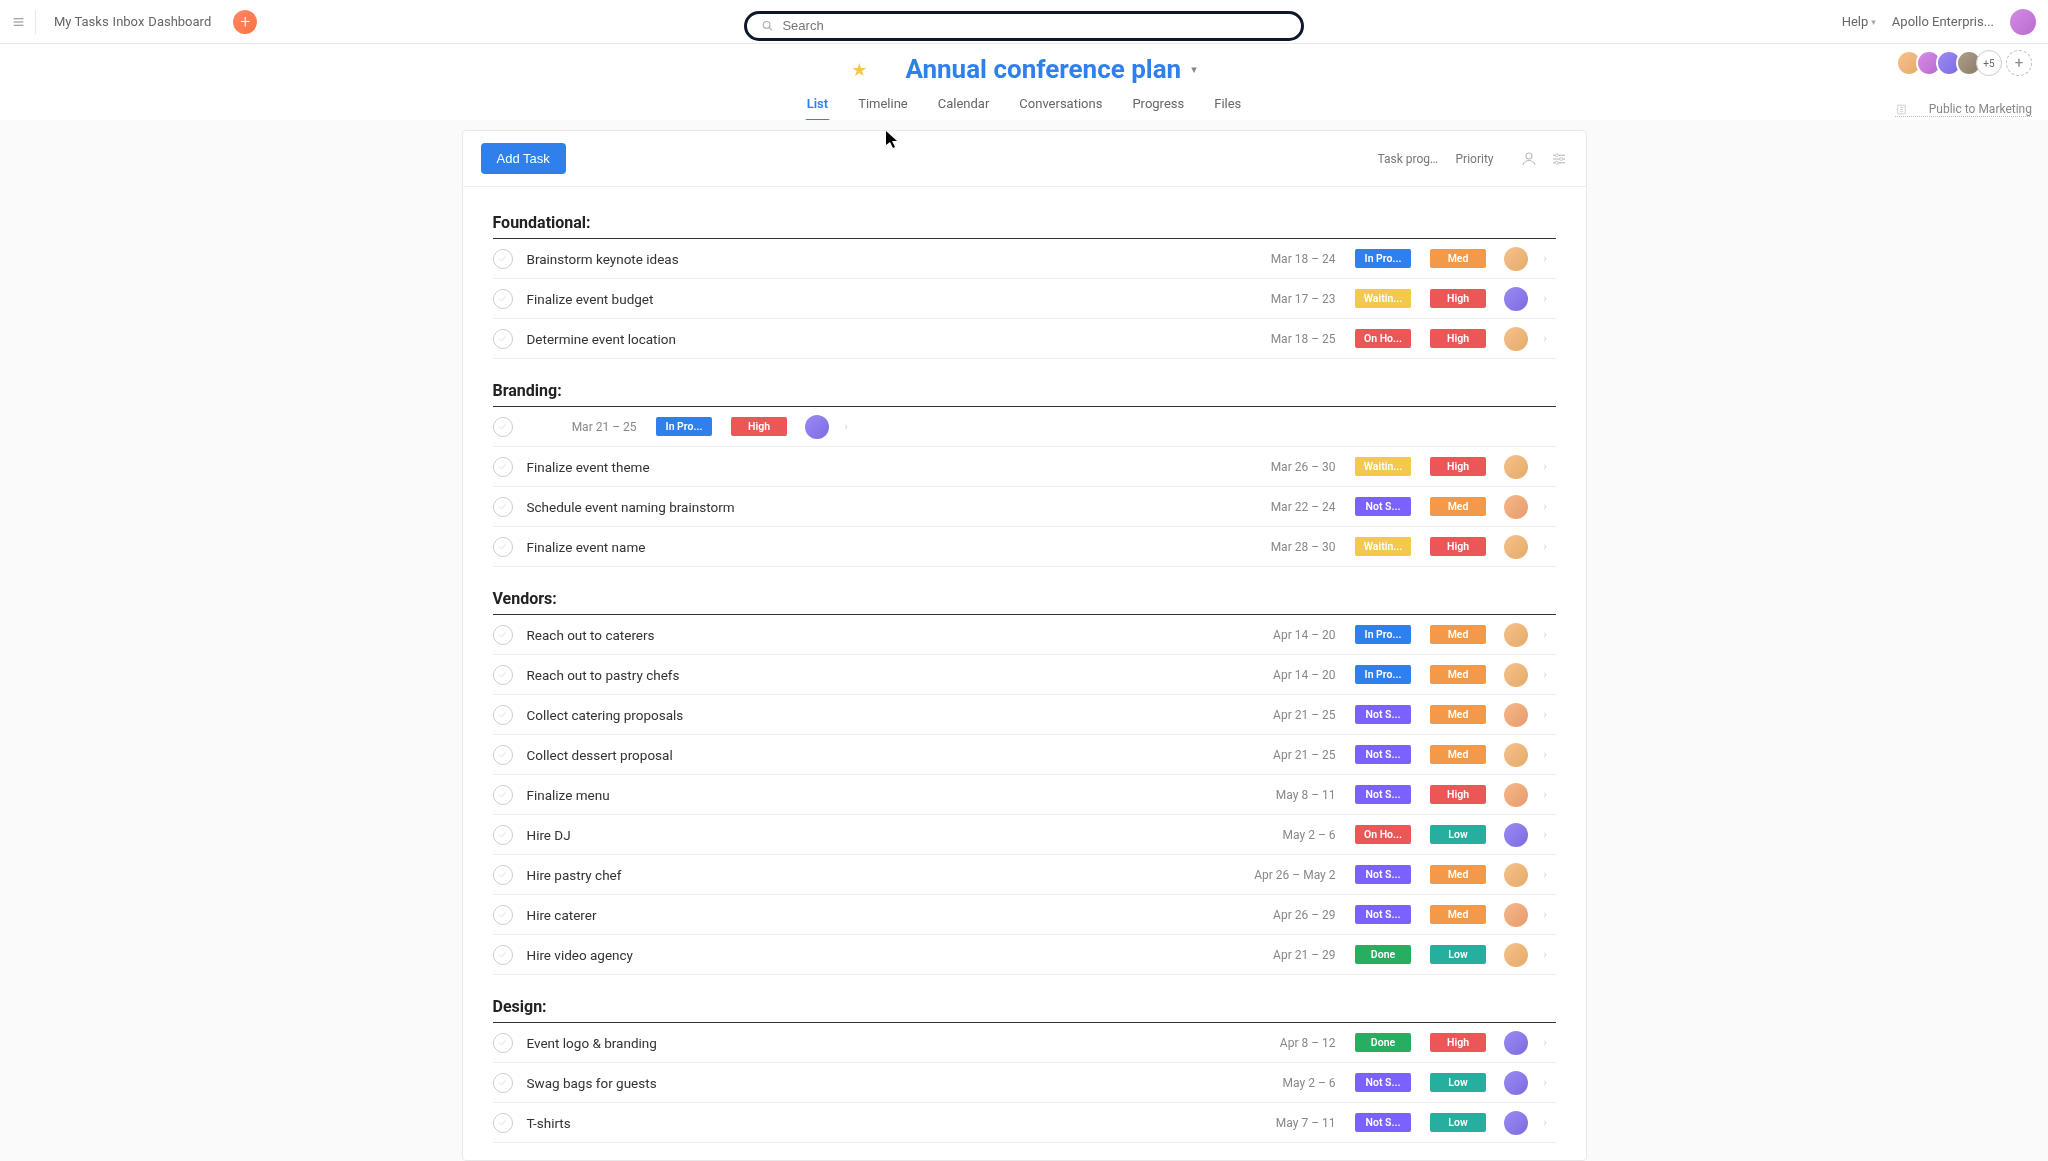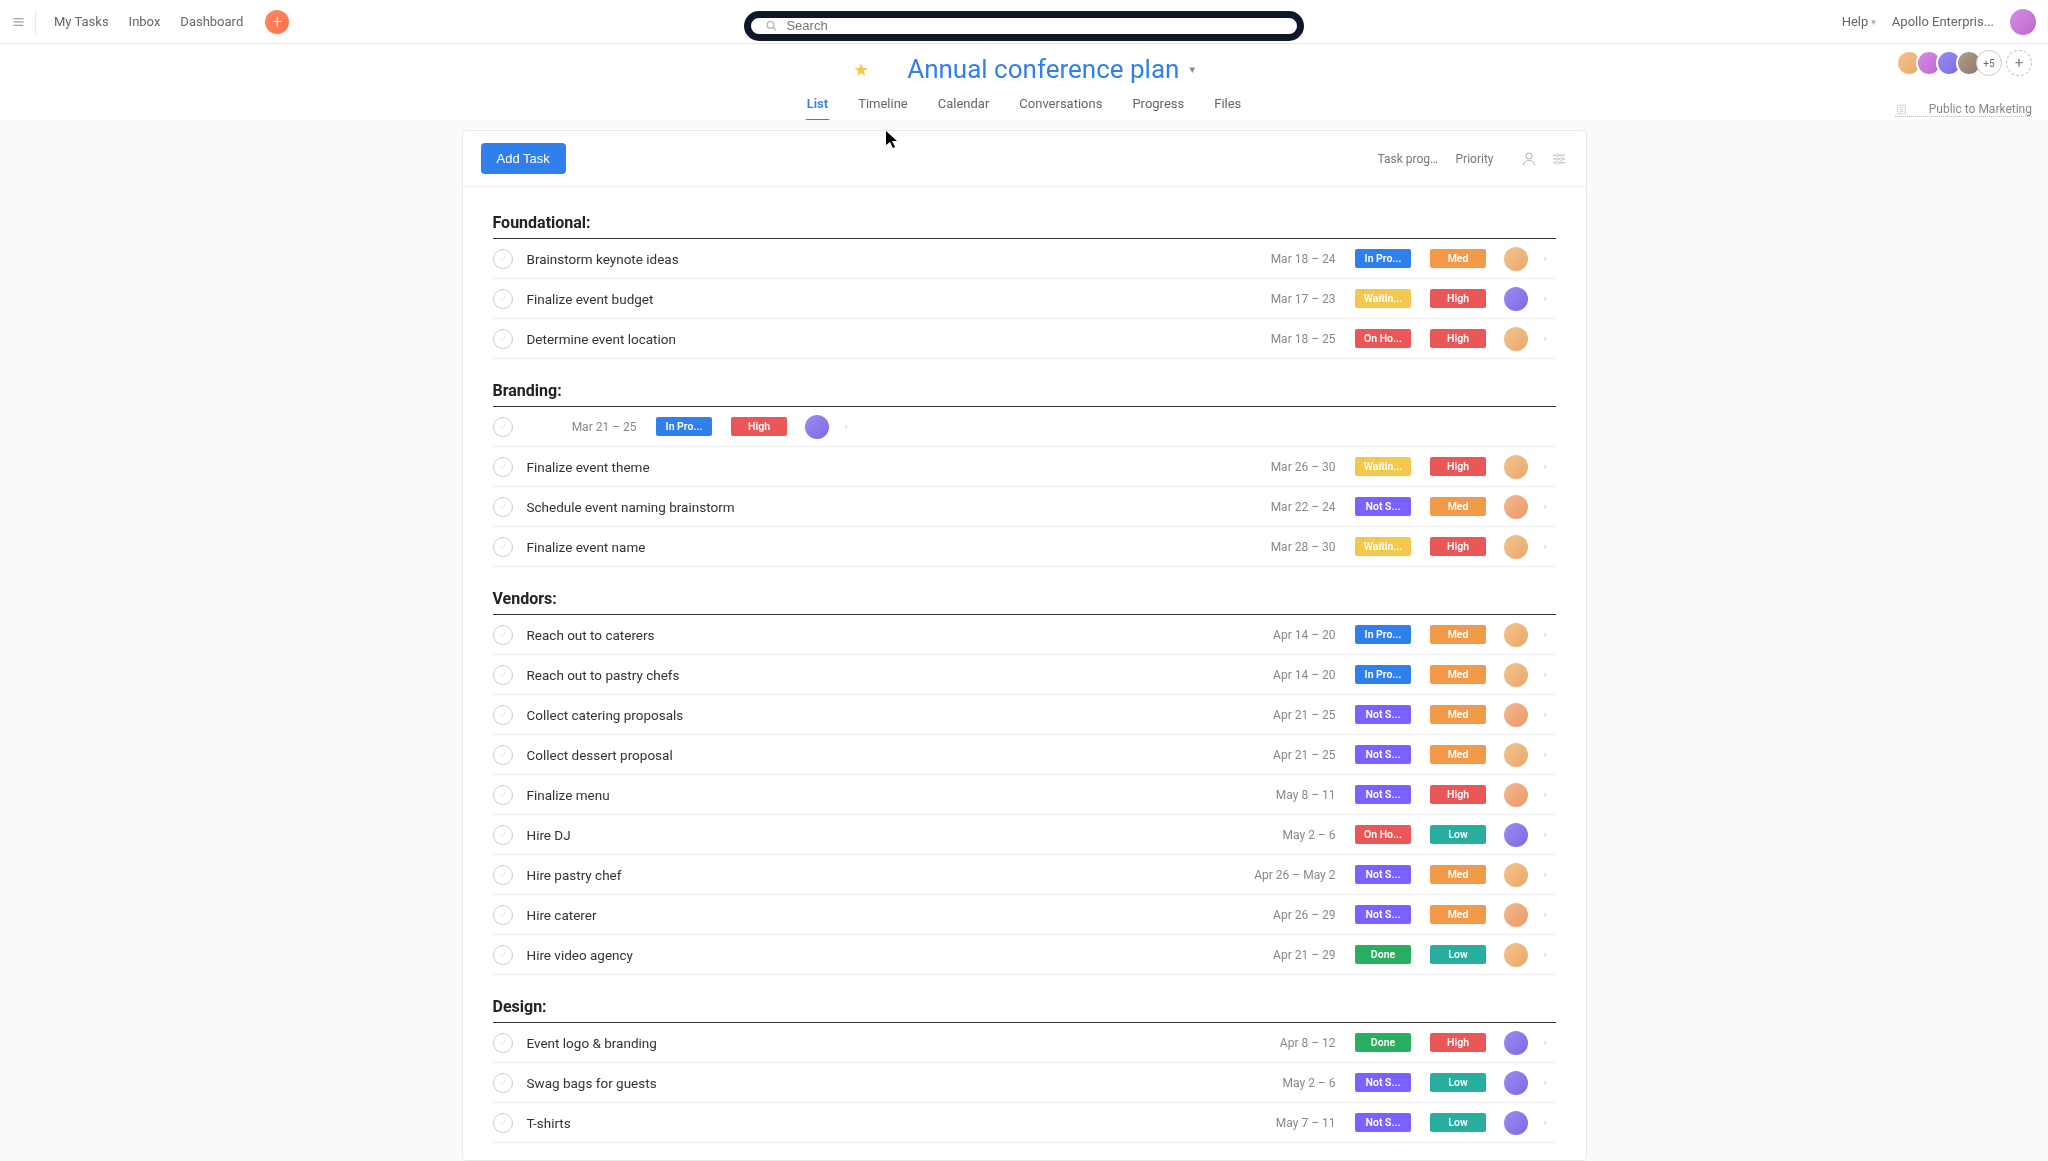--- a/index.html
+++ b/index.html
@@ -25,36 +25,36 @@
   .hamburger {
     width: 24px; height: 24px;
     display: flex; align-items: center; justify-content: center;
     cursor: pointer;
     color: #777;
     border-right: 1px solid #e8e8e8;
     padding-right: 10px;
     margin-right: 4px;
   }
   .hamburger svg { width: 18px; height: 18px; }
-  .topnav-links { display: flex; gap: 20px; margin-left: 6px; }
+  .topnav-links { display: flex; gap: 4px; margin-left: 6px; }
   .topnav-link { color: #666; font-size: 13px; cursor: pointer; }
   .plus-circle {
     width: 24px; height: 24px; border-radius: 50%;
     background: linear-gradient(135deg,#ff8a65,#ff7043);
     display: flex; align-items: center; justify-content: center;
     color: #fff; margin-left: 14px; cursor: pointer;
     font-weight: 300; font-size: 18px; line-height: 1;
   }
   .searchwrap {
     position: absolute; left: 50%; transform: translateX(-50%);
     width: 560px;
   }
   .searchbox {
     display: flex; align-items: center;
-    height: 30px; border: 7px solid #0f172a; border-radius: 16px;
+    height: 30px; border: 3px solid #0f172a; border-radius: 16px;
     padding: 0 14px; color: #888; background: #fff; margin-top: 8px;
   }
   .searchbox svg { width: 14px; height: 14px; margin-right: 8px; fill: #aaa; }
   .searchbox input {
     border: none; outline: none; font-size: 13px; color: #666; width: 100%;
     background: transparent;
   }
   .topbar-right { margin-left: auto; display: flex; align-items: center; gap: 16px; }
   .help { display: flex; align-items: center; color: #666; cursor: pointer; gap: 3px; }
   .org { color: #666; max-width: 120px; overflow: hidden; text-overflow: ellipsis; white-space: nowrap; cursor: pointer;}
@@ -68,21 +68,21 @@
     padding: 10px 20px 0;
     border-bottom: 1px solid #e8e8e8;
     text-align: center;
     position: relative;
   }
   .project-title-row {
     display: flex; align-items: center; justify-content: center; gap: 10px;
   }
   .star { color: #f2c94c; font-size: 18px; }
   .project-title {
-    color: #2f80ed; font-size: 26px; font-weight: 400; cursor: pointer; margin-left: 28px;
+    color: #2f80ed; font-size: 26px; font-weight: 700; cursor: pointer; margin-left: 28px;
   }
   .title-caret { color:#888; font-size:11px; }
   .tabs { display: flex; justify-content: center; gap: 26px; margin-top: 6px; }
   .tab { color: #666; font-size: 13px; padding: 6px 2px 10px; cursor: pointer; position: relative;}
   .tab.active { color: #2f80ed; font-weight: 600; }
   .tab.active::after {
     content: ""; position: absolute; bottom: -1px; left: 0; right: 0;
     height: 3px; background: #2f80ed; border-radius: 2px 2px 0 0;
   }
   .header-members {

